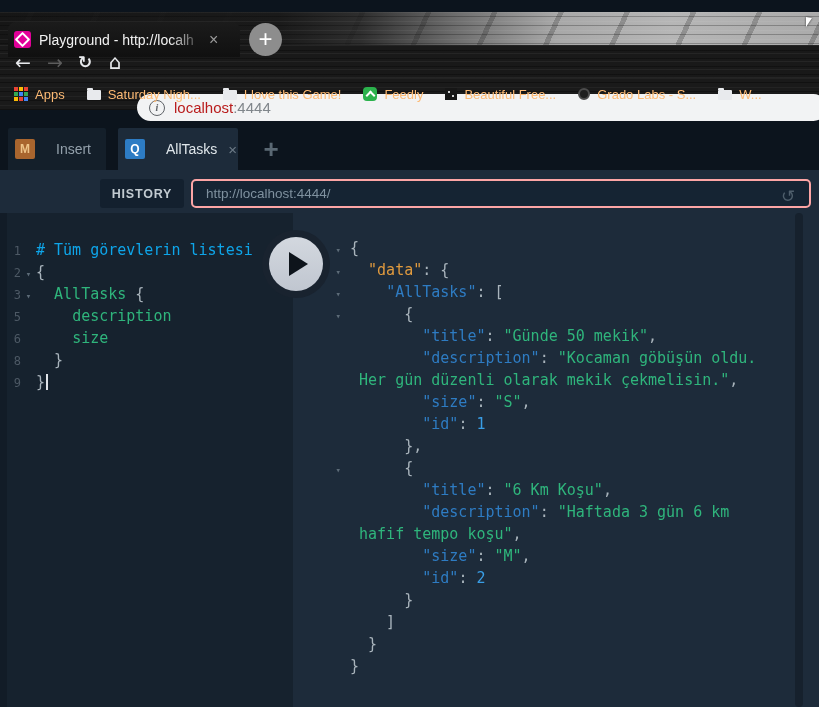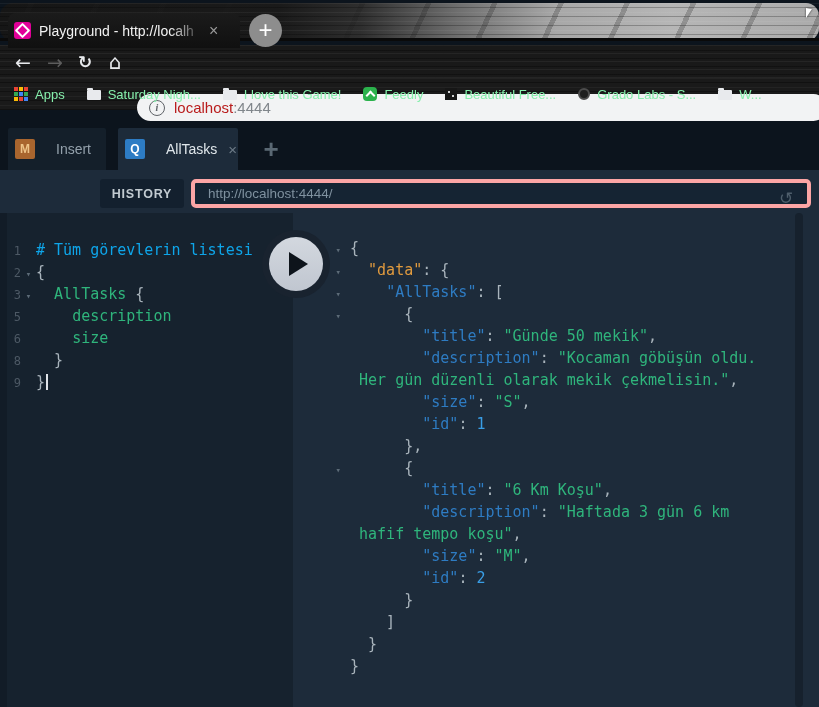--- a/index.html
+++ b/index.html
@@ -4,23 +4,22 @@
 <style>
   html,body{margin:0;padding:0;}
   body{
     width:819px;height:707px;overflow:hidden;position:relative;
     background:#0c141d;font-family:"Liberation Sans",sans-serif;
     -webkit-font-smoothing:antialiased;
   }
   
   #browser{position:absolute;left:0;top:0;width:819px;height:110px;}
   .tabstrip{
-    position:absolute;left:0;top:3px;width:819px;height:38px;
+    position:absolute;left:0;top:12px;width:819px;height:38px;
     background:linear-gradient(90deg,#161616 0%,#1a1a1a 34%,#2e2e2e 44%,#6f6f6f 56%,#a8a8a8 68%,#b6b6b6 82%,#ababab 100%);
-    border-radius:13px;
   }
   .tabstrip::before{content:"";position:absolute;inset:0;
     background:
       repeating-linear-gradient(180deg,rgba(255,255,255,.05) 0 1px,transparent 1px 4px,rgba(0,0,0,.25) 4px 5px,transparent 5px 9px),
       repeating-linear-gradient(115deg,transparent 0 26px,rgba(30,30,30,.25) 26px 31px,transparent 31px 60px);
     pointer-events:none;}
   .tabstrip::after{content:"";position:absolute;left:0;bottom:0;width:100%;height:3px;background:#0a0a0a;}
   .btab{
     position:absolute;left:8px;top:10px;width:232px;height:35px;
     background:linear-gradient(180deg,#1b1b1b,#101010);
@@ -64,21 +63,21 @@
   .pill-host{margin-left:9px;color:#b91c1c;font-size:15px;}
   .pill-port{color:#80868b;font-size:15px;}
   .bm-row{
     position:absolute;left:0;top:78px;width:819px;height:32px;background:#1a1a1a;
     display:flex;align-items:center;padding-left:14px;gap:22px;overflow:hidden;white-space:nowrap;
   }
   .bm-row::before{content:"";position:absolute;inset:0;
     background:repeating-linear-gradient(180deg,rgba(255,255,255,.04) 0 1px,transparent 1px 4px,rgba(0,0,0,.35) 4px 5px,transparent 5px 9px);
     pointer-events:none;}
   .bm{display:flex;align-items:center;gap:7px;z-index:2;flex:0 0 auto;}
-  .bm-label{color:#86efac;font-size:13px;}
+  .bm-label{color:#fdba74;font-size:13px;}
   .ic-folder{width:14px;height:10px;background:#e8eaed;border-radius:1px;position:relative;margin-top:2px;}
   .ic-folder::before{content:"";position:absolute;left:0;top:-2px;width:6px;height:2px;background:#e8eaed;border-radius:1px 1px 0 0;}
   .ic-apps{display:grid;grid-template-columns:repeat(3,4px);grid-template-rows:repeat(3,4px);gap:1px;}
   .ic-apps i{display:block;}
   .ic-feedly{width:14px;height:14px;background:#2bb24c;border-radius:4px;position:relative;}
   .ic-feedly::after{content:"";position:absolute;left:4px;top:5px;width:5px;height:5px;
     border-left:2px solid #fff;border-top:2px solid #fff;transform:rotate(45deg);}
   .ic-darkapp{width:12px;height:12px;background:#161616;position:relative;}
   .ic-darkapp::after{content:"";position:absolute;left:3px;top:3px;width:2px;height:2px;background:#cfcfcf;
     box-shadow:4px 4px 0 #cfcfcf;}
@@ -100,21 +99,21 @@
   .pg-tab-close{color:#6d7b87;font-size:15px;margin-left:11px;}
   .pg-plus{position:absolute;left:248px;top:0;width:46px;height:42px;display:flex;align-items:center;justify-content:center;
     color:#5a6873;font-size:26px;font-weight:bold;}
   .pg-toolbar{position:absolute;left:0;top:60px;width:819px;height:43px;background:#1d2b3a;}
   .pg-btn{position:absolute;top:9px;height:29px;background:#13202e;border-radius:3px;
     display:flex;align-items:center;justify-content:center;
     color:#c2cbd1;font-size:12.5px;font-weight:bold;letter-spacing:.8px;}
   .btn-prettify{left:10px;width:82px;}
   .btn-history{left:100px;width:84px;}
   .pg-endpoint{position:absolute;left:191px;top:9px;width:620px;height:29px;background:#152433;
-    border:4px solid #fca5a5;border-radius:5px;box-sizing:border-box;display:flex;align-items:center;}
+    border:2px solid #fca5a5;border-radius:5px;box-sizing:border-box;display:flex;align-items:center;}
   .pg-endpoint-text{margin-left:13px;color:#7f919f;font-size:13.5px;}
   .pg-reload{position:absolute;right:10px;top:4px;width:22px;height:22px;color:#4e5e6b;font-size:17px;
     display:flex;align-items:center;justify-content:center;font-family:"DejaVu Sans",sans-serif;}
 
   .pg-content{position:absolute;left:0;top:103px;width:819px;height:494px;}
   .editor{position:absolute;left:0;top:0;width:293px;height:494px;background:#16222e;padding-top:26px;box-sizing:border-box;}
   .editor::before{content:"";position:absolute;left:0;top:0;width:7px;height:100%;background:#121c27;}
   .resp{position:absolute;left:293px;top:0;width:526px;height:494px;background:#1d2b3a;padding-top:24px;box-sizing:border-box;}
   .resp-scrollbar{position:absolute;right:16px;top:0;width:8px;height:494px;background:#16212d;border-radius:4px;}
 

